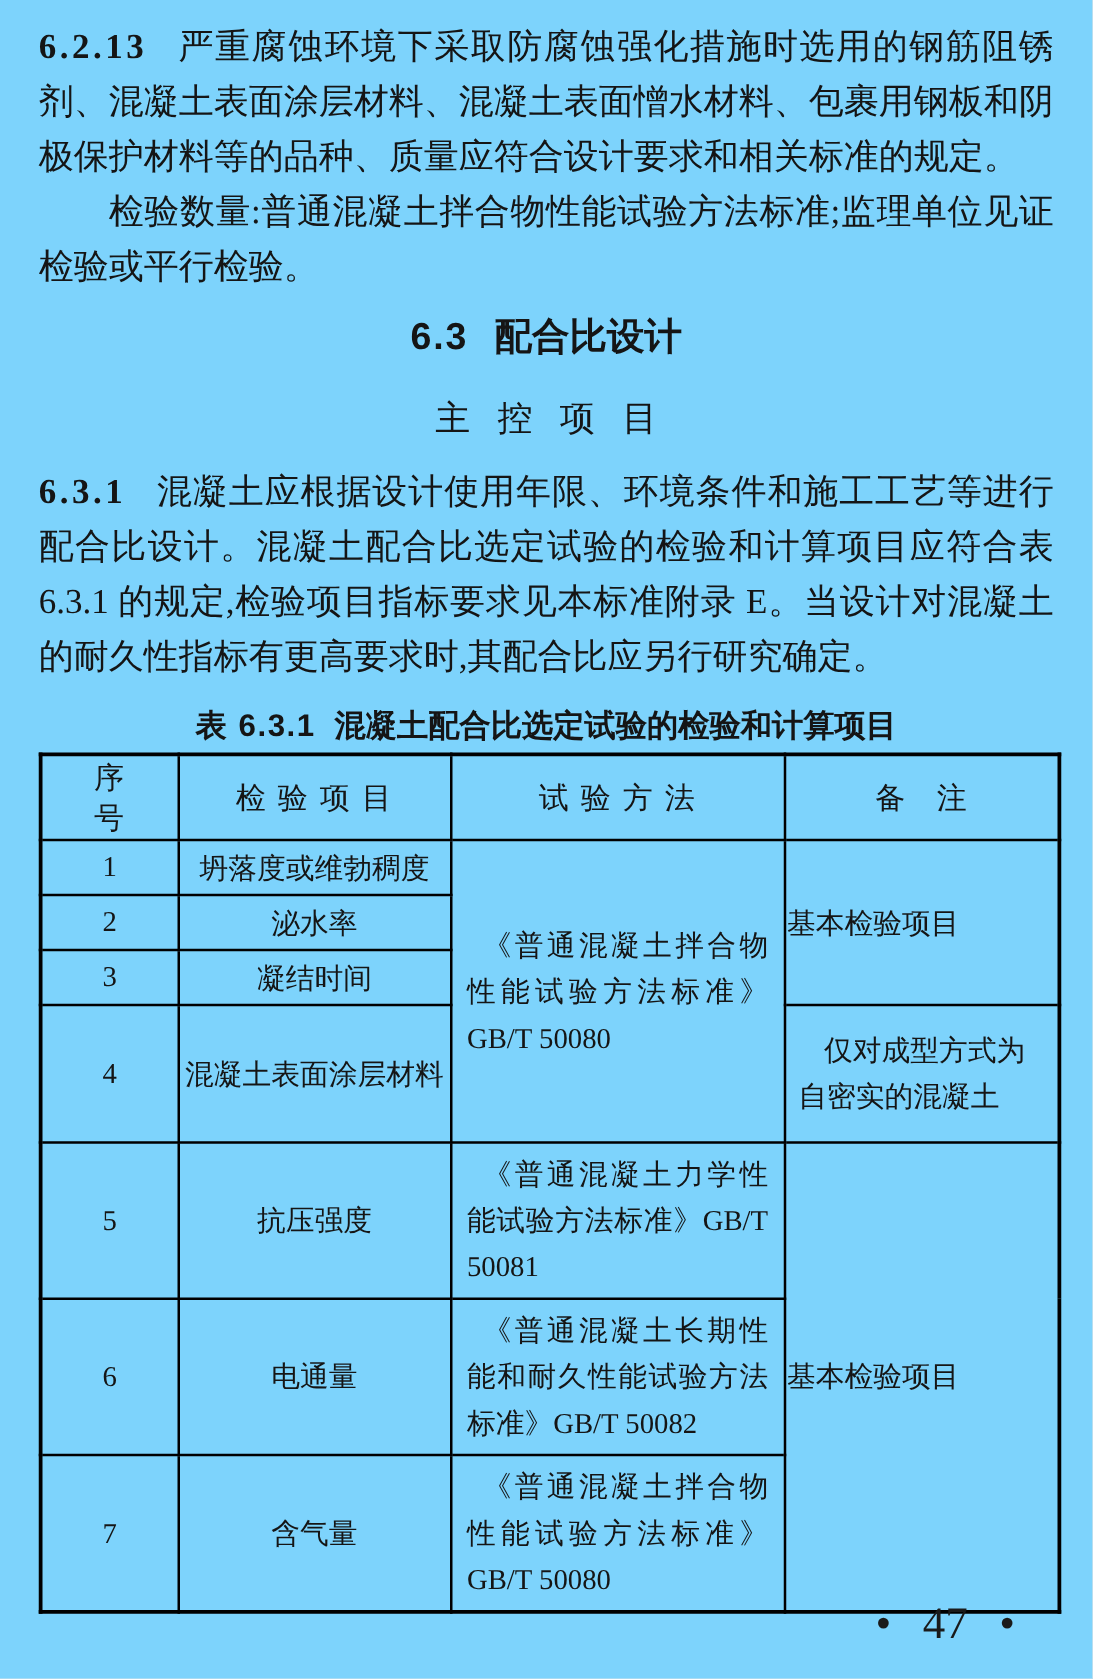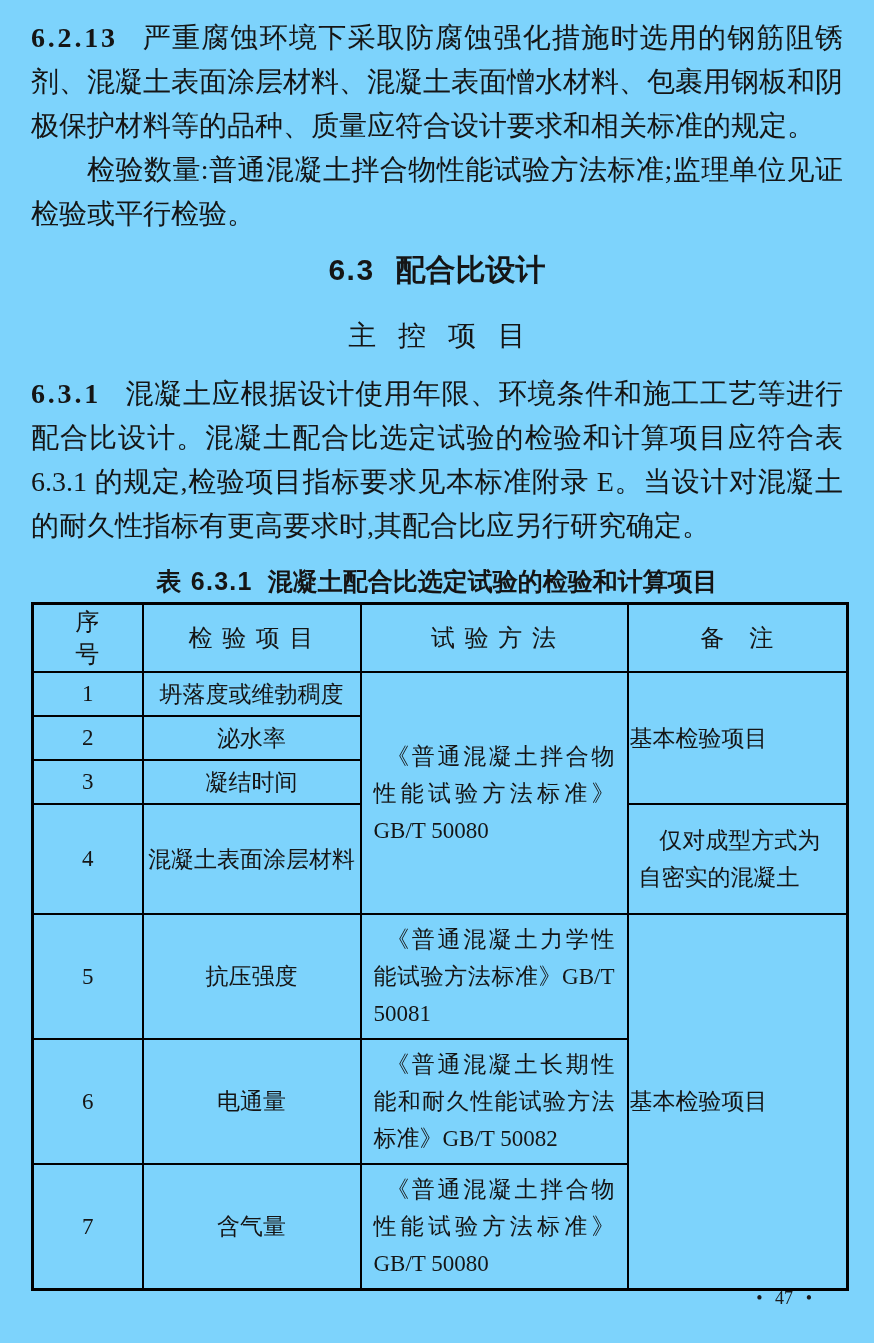--- a/index.html
+++ b/index.html
@@ -101,21 +101,21 @@
     text-align:left;
     vertical-align:middle;
     padding:17px 10px;
     text-indent:0.9em;
     line-height:37px;
   }
   .page-footer {
     position:absolute;
     top:1283px;
     right:62px;
-    font-size:18px;
+    font-size:36px;
     line-height:30px;
     word-spacing:0.45em;
     color:#1a1a1a;
   }
 </style>
 </head>
 <body>
 
 <div class="page">
   <div class="content">

